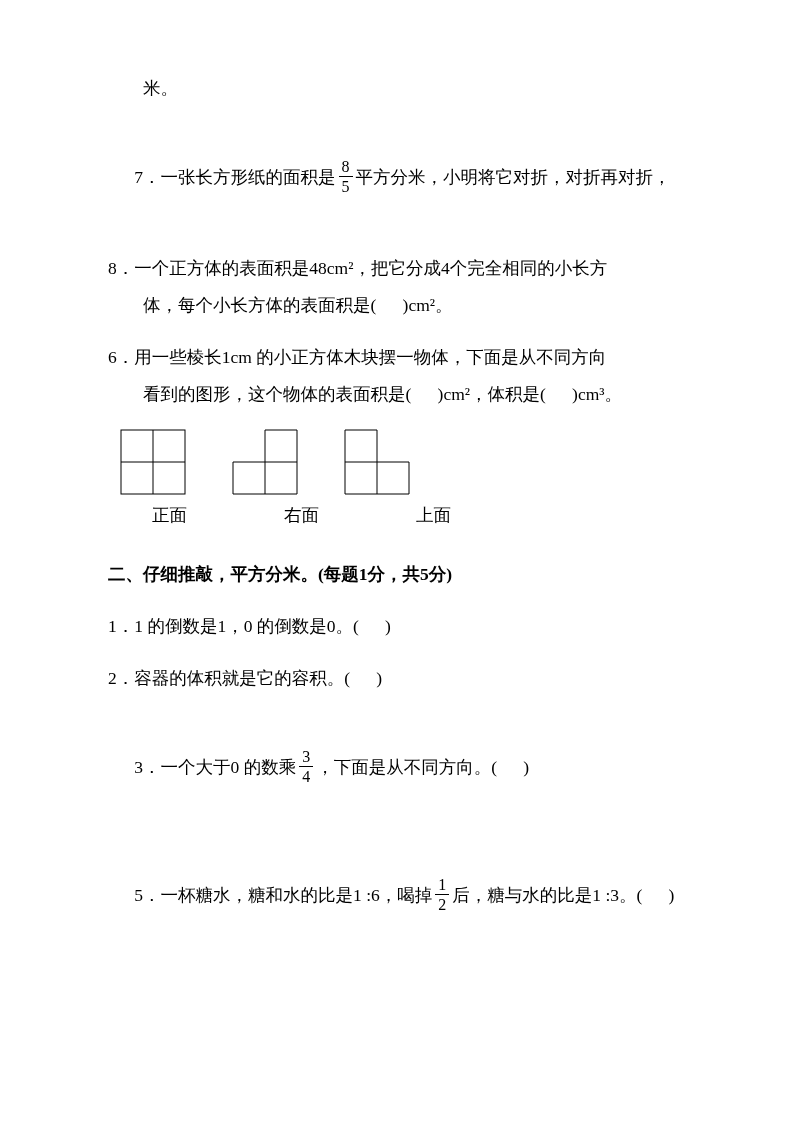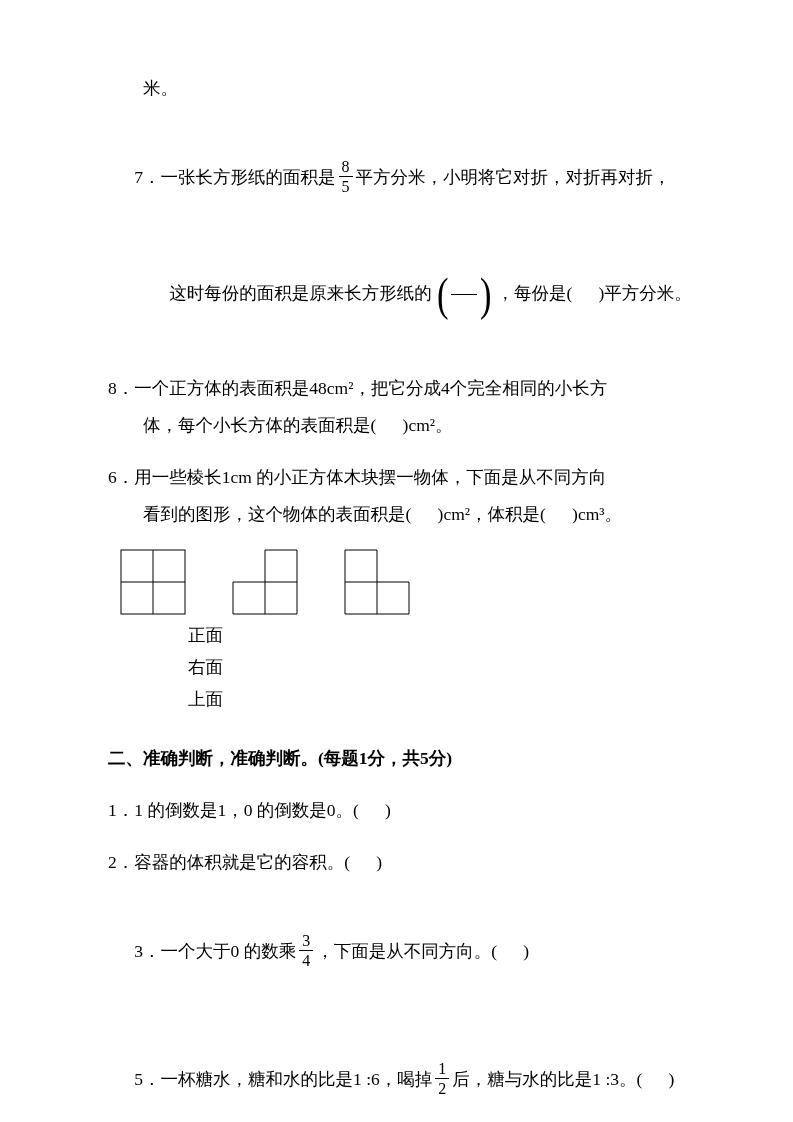--- a/index.html
+++ b/index.html
@@ -24,36 +24,33 @@
   .frac .fd { display: block; font-size: 16px; line-height: 19px; border-top: 1px solid #000; padding: 0 3px; }
 
   
   .bigfrac { display: inline-flex; align-items: center; vertical-align: middle; margin: 0 3px; }
   .bp { font-size: 46px; line-height: 1; transform: scaleX(0.75); display: inline-block; }
   .fline { display: inline-block; width: 26px; border-top: 1.6px solid #000; margin: 0 1px; }
 
   
   .figs { display: flex; gap: 46px; margin: 16px 0 4px 12px; align-items: flex-end; }
   .fig svg { display: block; }
-  .figlabels { display: flex; margin-left: 80px; line-height: 32px; flex-direction: column; }
+  .figlabels { display: flex; margin-left: 44px; line-height: 32px; }
   .figlabels span { display: inline-block; width: 132px; }
 </style>
 </head>
 <body>
 
 <div class="page">
 
   <div class="line hang">米。</div>
 
   <div class="qb">
     <div class="line">
       <span>7．一张长方形纸的面积是</span><span class="frac"><span class="fn">8</span><span class="fd">5</span></span><span>平方分米，小明将它对折，对折再对折，</span>
-    </div>
-    <div class="line hang">
-      <span>这时每份的面积是原来长方形纸的</span><span class="bigfrac"><span class="bp">(</span><span class="fline"></span><span class="bp">)</span></span><span>，每份是(      )平方分米。</span>
     </div>
   </div>
 
   <div class="qb">
     <div class="line">8．一个正方体的表面积是48cm²，把它分成4个完全相同的小长方</div>
     <div class="line hang">体，每个小长方体的表面积是(      )cm²。</div>
   </div>
 
   <div class="qb">
     <div class="line">6．用一些棱长1cm 的小正方体木块摆一物体，下面是从不同方向</div>
@@ -83,21 +80,21 @@
       </span>
     </div>
 
     <div class="figlabels">
       <span>正面</span>
       <span>右面</span>
       <span>上面</span>
     </div>
   </div>
 
-  <div class="sect">二、准确判断，准确判断。(每题1分，共5分)</div>
+  <div class="sect">二、仔细推敲，平方分米。(每题1分，共5分)</div>
 
   <div class="qb">
     <div class="line">1．1 的倒数是1，0 的倒数是0。(      )</div>
   </div>
   <div class="qb">
     <div class="line">2．容器的体积就是它的容积。(      )</div>
   </div>
   <div class="qb">
     <div class="line">
       <span>3．一个大于0 的数乘</span><span class="frac"><span class="fn">3</span><span class="fd">4</span></span><span>，下面是从不同方向。(      )</span>

